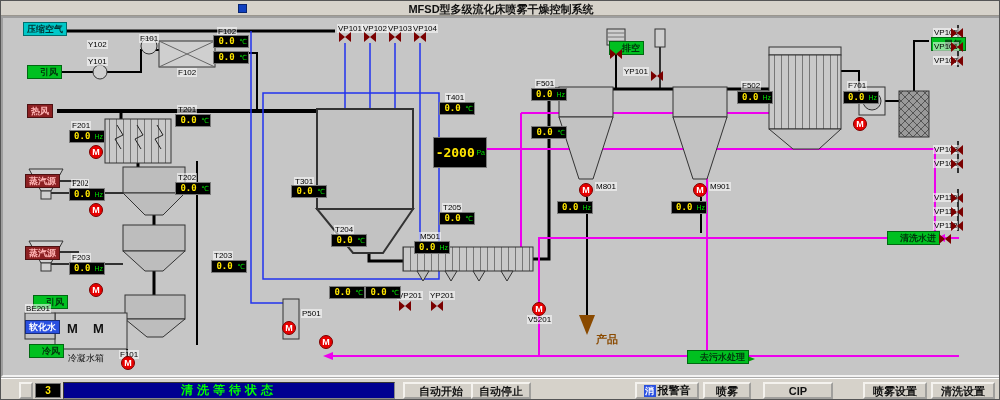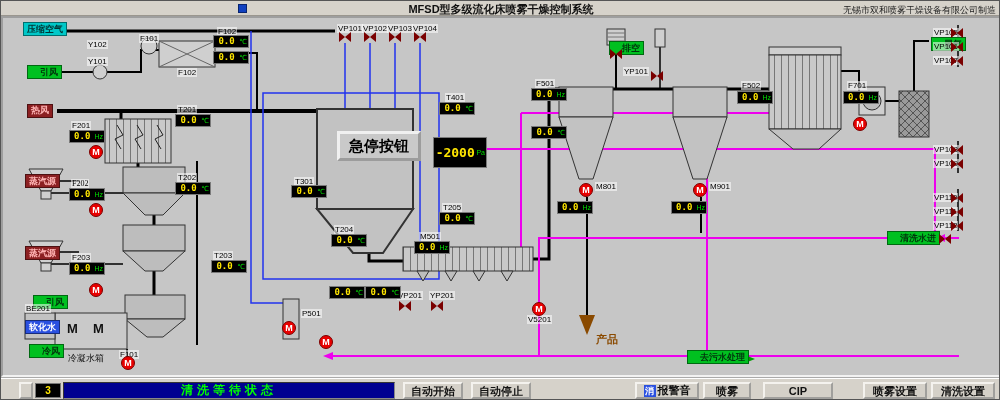--- a/index.html
+++ b/index.html
@@ -46,39 +46,38 @@
 
   
   #bottombar{position:absolute;top:376px;left:0;width:1000px;height:24px;background:#d6d2ca;border-top:2px groove #fff;z-index:5;}
   #bottombar .btn{position:absolute;top:3px;height:17px;background:#d4d0c8;border:2px outset #f4f2ee;
     font-family:inherit;font-size:11px;font-weight:bold;color:#111;text-align:center;line-height:12px;cursor:pointer;padding:0;}
   .sys{left:18px;width:14px;}
   .counter{position:absolute;left:34px;top:4px;width:26px;height:15px;background:#000;border:1px solid #777;
     color:#ffe600;font-size:10px;font-weight:bold;text-align:center;line-height:13px;}
   .status{position:absolute;left:62px;top:3px;width:332px;height:17px;background:#000090;border:1px inset #888;
     color:#00ff00;font-size:12px;font-weight:bold;text-align:center;line-height:15px;letter-spacing:4px;}
-  .b-start{left:402px;width:60px;}
+  .b-start{left:402px;width:76px;}
   .b-stop{left:470px;width:60px;}
   .b-mute{left:634px;width:64px;}
   .b-mute .mico{display:inline-block;width:12px;height:12px;background:#2a50e0;color:#fff;font-size:9px;line-height:12px;
     vertical-align:middle;margin-right:2px;}
   .b-spray{left:702px;width:48px;color:#b000b0;}
   .b-cip{left:762px;width:70px;top:1px;height:20px;background:#00a800;color:#013501;font-size:12px;}
   .b-sprayset{left:862px;width:64px;}
   .b-cleanset{left:930px;width:64px;}
 </style>
 </head>
 <body>
 
 <div id="app">
 
   <div id="titlebar">
     <span class="ico"></span>
     <span class="t">MFSD型多级流化床喷雾干燥控制系统</span>
-    <span class="m">无锡市双和喷雾干燥设备有限公司制造</span>
   </div>
 
   <div id="bgmain"></div>
 
   <svg id="pipes" width="1000" height="400" xmlns="http://www.w3.org/2000/svg">
     <defs>
       <pattern id="vl" width="7" height="8" patternUnits="userSpaceOnUse">
         <rect width="7" height="8" fill="#c9c9c9"></rect>
           <line x1="3.5" y1="0" x2="3.5" y2="8" stroke="#777" stroke-width="1"></line>
       </pattern>
@@ -167,24 +166,23 @@
       <rect x="54" y="312" width="72" height="36" fill="#c9c9c9"></rect>
       <rect x="282" y="298" width="16" height="40" fill="#c2c2c2"></rect>
       <rect x="24" y="312" width="30" height="26" fill="#c2c2c2"></rect>
       <rect x="606" y="28" width="18" height="16" fill="#cfcfcf"></rect>
       <path d="M606,32h18M606,36h18M606,40h18" stroke="#777"></path>
       <rect x="654" y="28" width="10" height="18" fill="#cfcfcf"></rect>
     </g>
   </svg>
 
   <div id="diagram">
-    <button class="estop">急停按钮</button>
   <div class="pill c-cyan" style="left: 22px; top: 21px;">压缩空气</div>
       <div class="pill c-green" style="left: 26px; top: 64px;">引风</div>
-      <div class="pill c-red" style="left: 26px; top: 103px; font-family: Liberation Mono, monospace;">热风</div>
+      <div class="pill c-red" style="left: 26px; top: 103px;">热风</div>
       <div class="pill c-red" style="left: 24px; top: 173px;">蒸汽源</div>
       <div class="pill c-red" style="left: 24px; top: 245px;">蒸汽源</div>
       <div class="pill c-green" style="left: 32px; top: 294px;">引风</div>
       <div class="pill c-blue" style="left: 24px; top: 319px;">软化水</div>
       <div class="pill c-green" style="left: 28px; top: 343px;">冷风</div>
       <div class="pill c-green" style="left: 608px; top: 40px;">排空</div>
       <div class="pill c-green" style="left: 930px; top: 36px;">尾气</div>
       <div class="pill c-green" style="left: 886px; top: 230px;">清洗水进</div>
       <div class="pill c-green" style="left: 686px; top: 349px;">去污水处理</div>
       <div class="pill c-brown" style="left: 592px; top: 332px;">产品</div>

